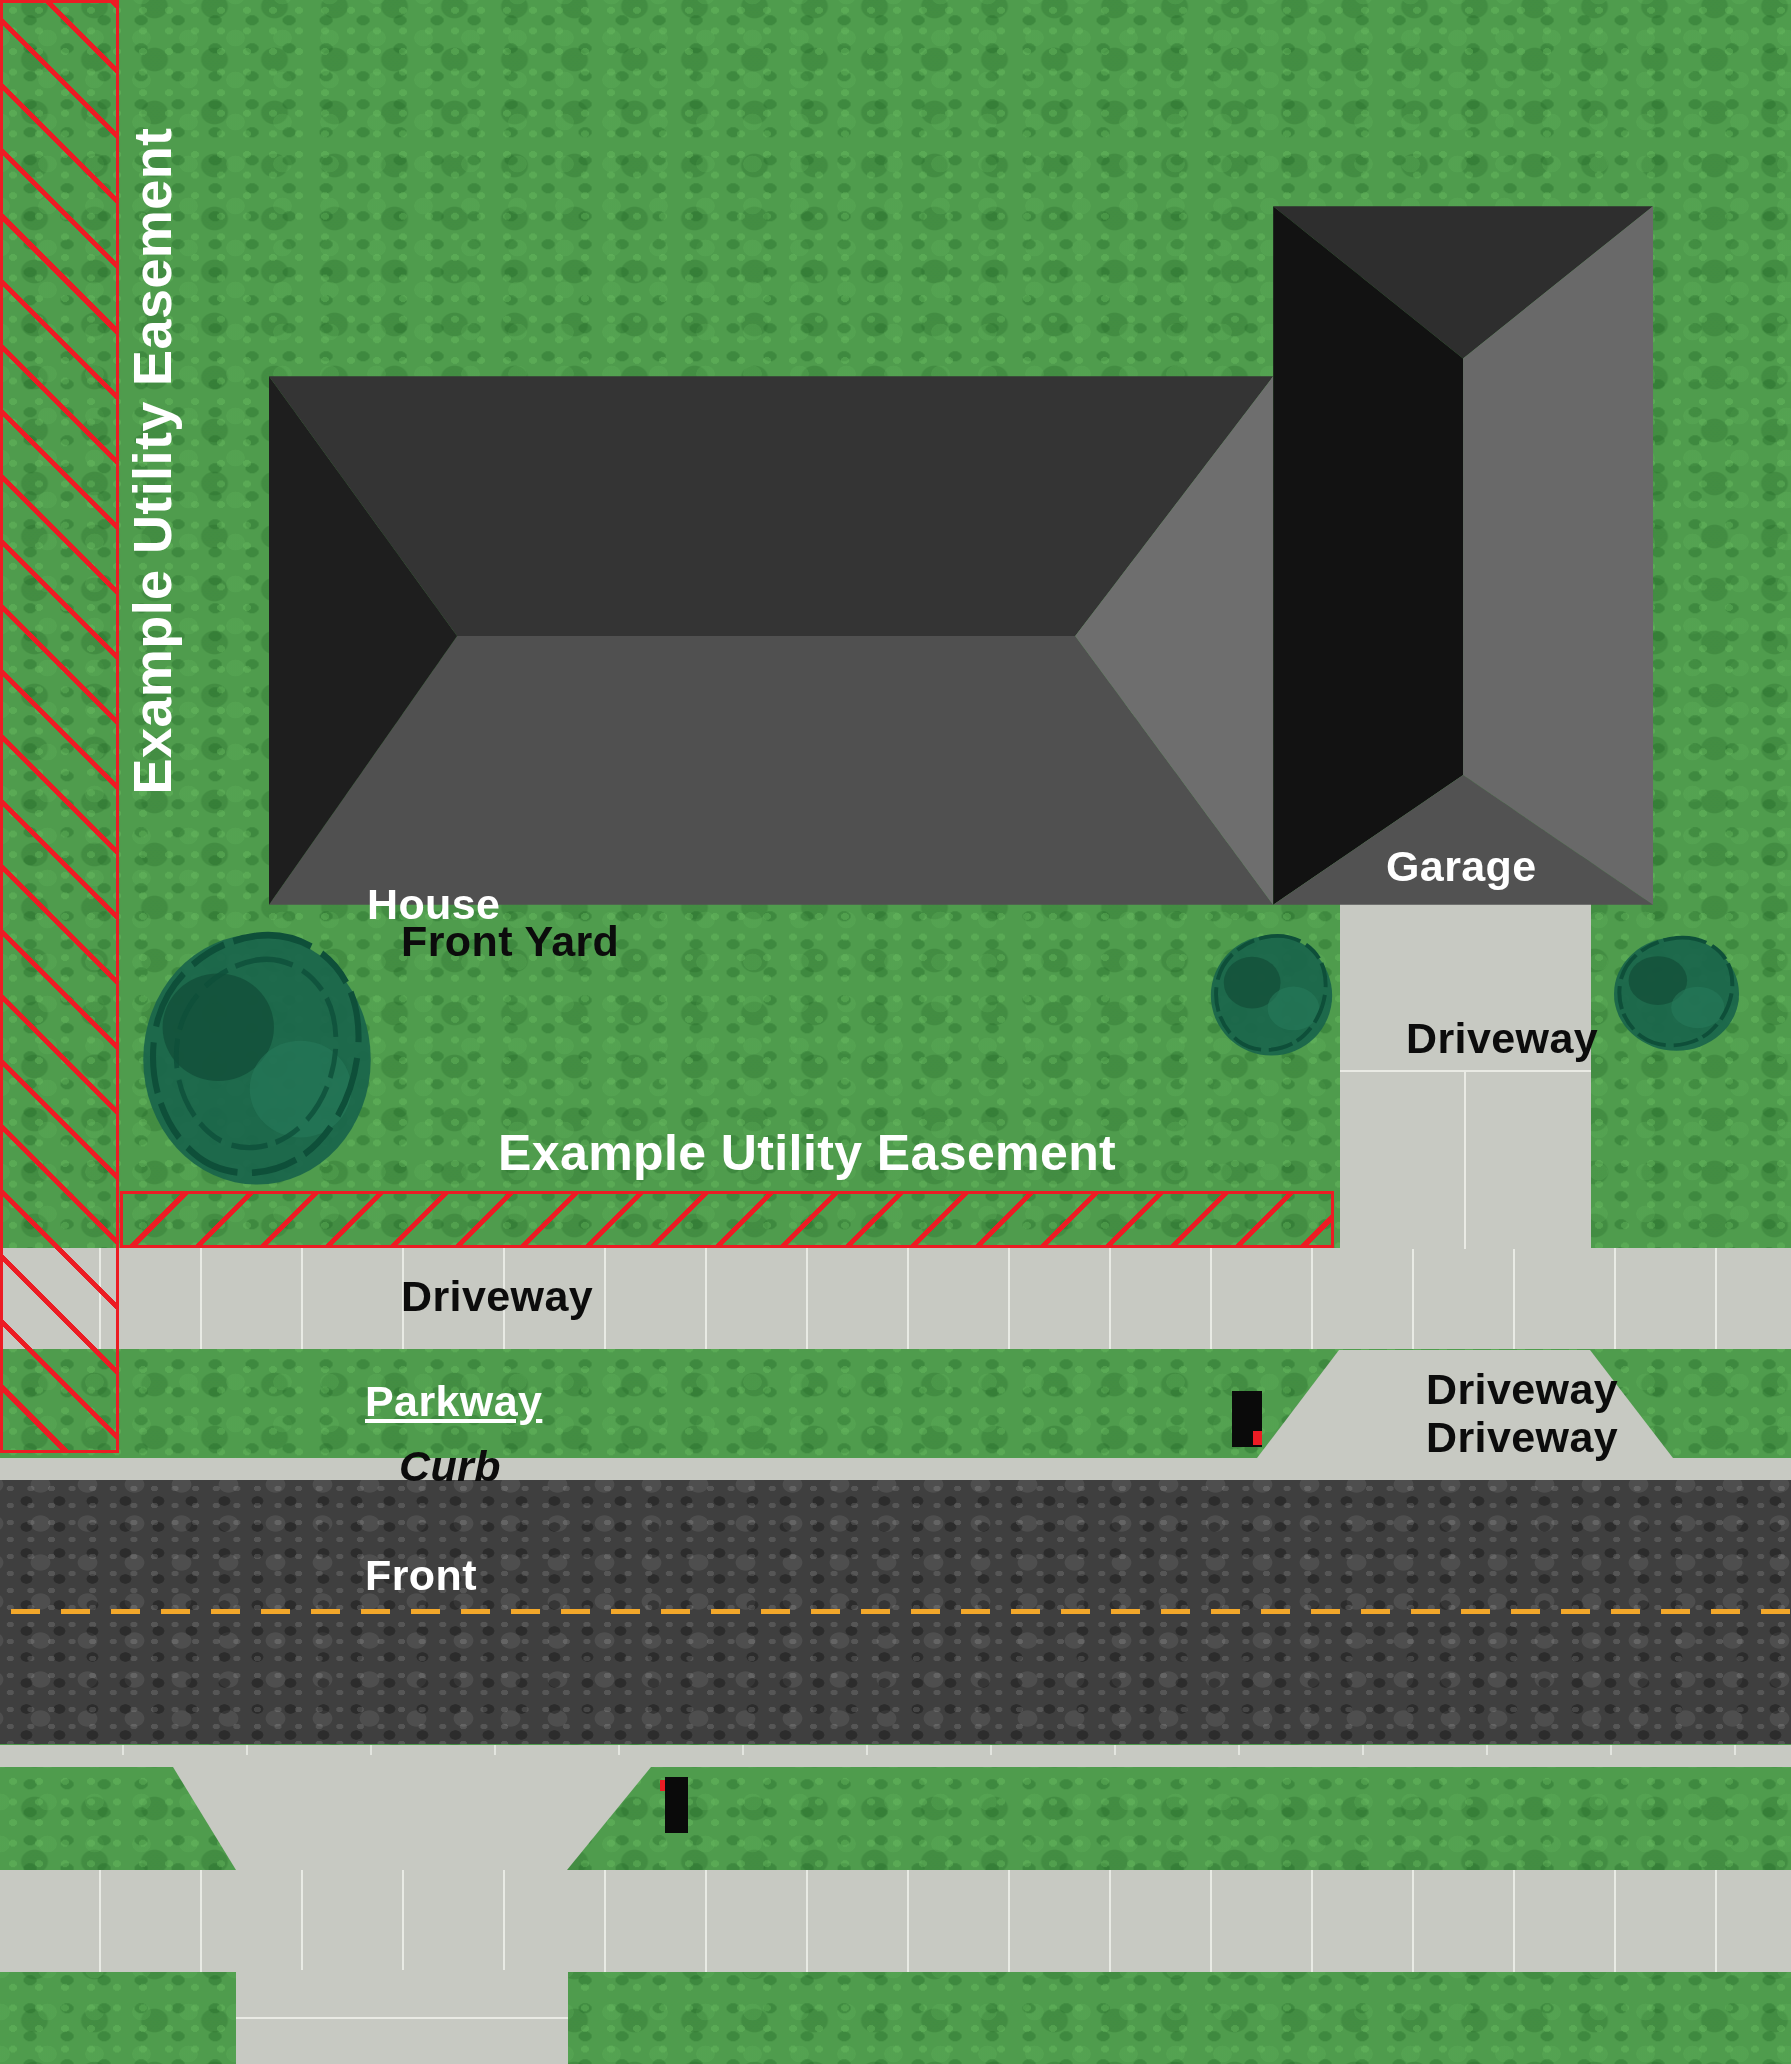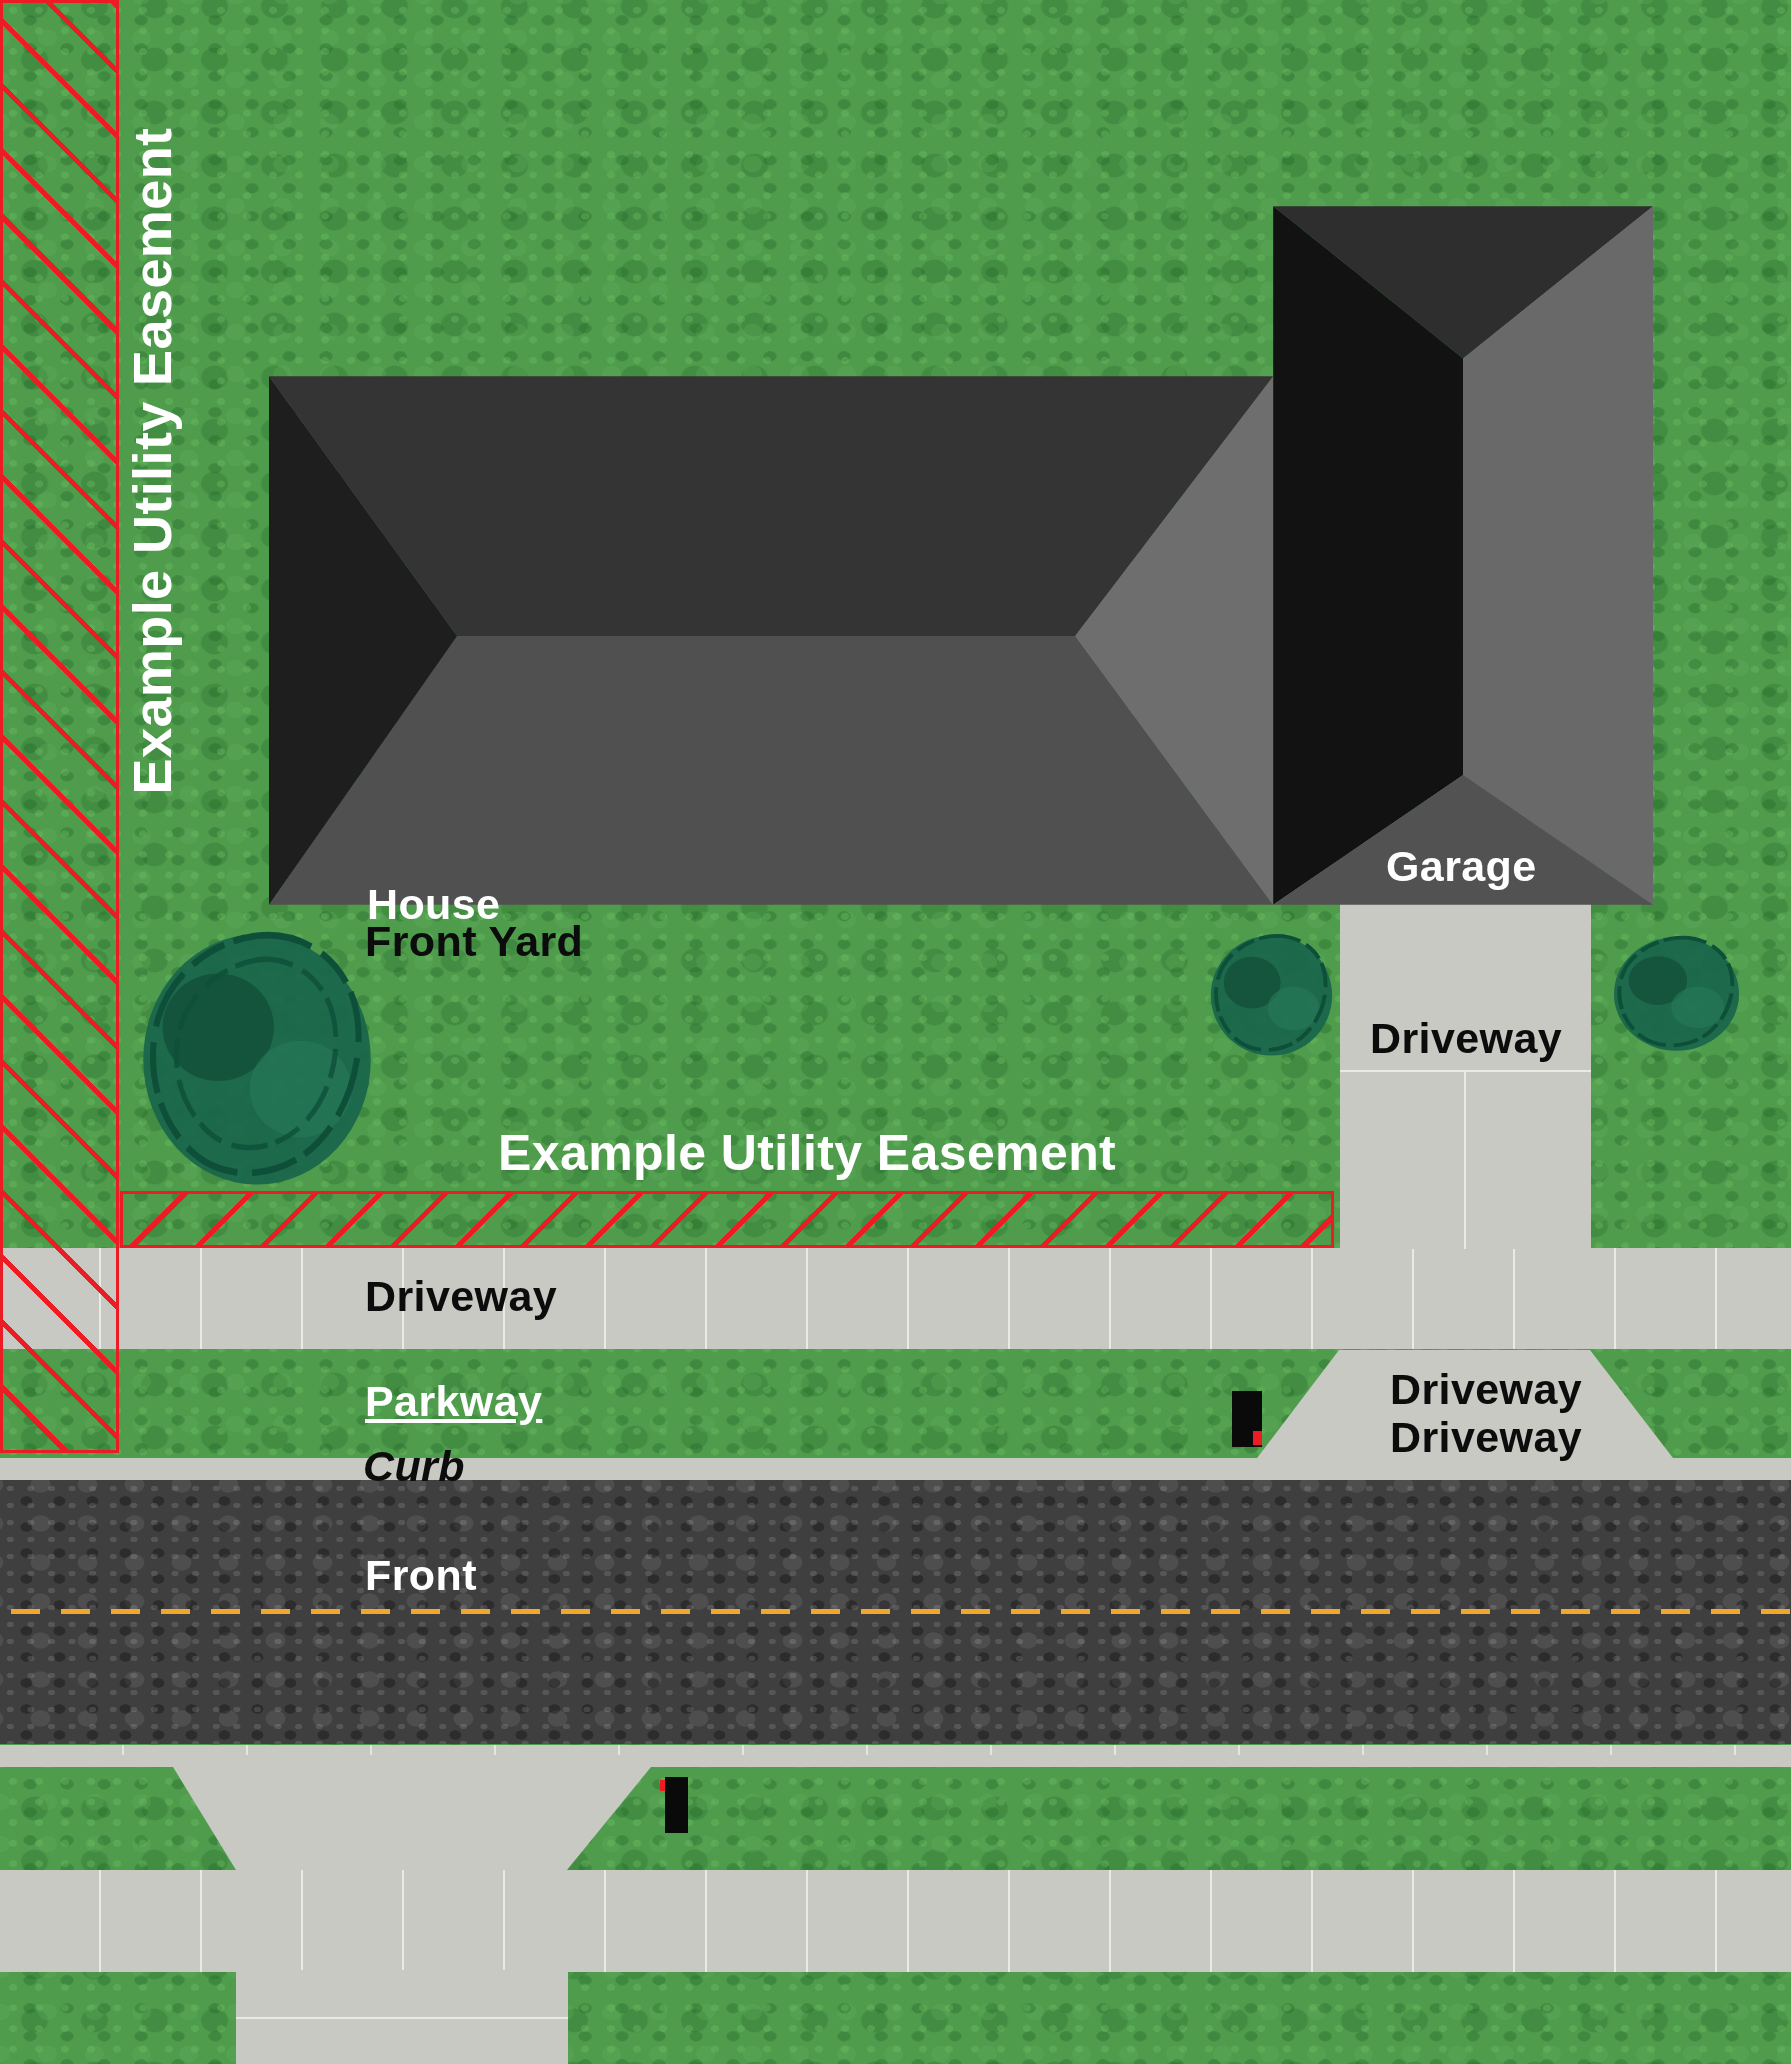--- a/index.html
+++ b/index.html
@@ -25,21 +25,21 @@
       radial-gradient(rgba(255,255,255,.08) 28%, transparent 31%);
     background-size:20.6px 17px,33px 26px,47px 39px;
     background-position:0 0,9.9px 8px,17px 24px;
   }
   .joints-v{background-image:repeating-linear-gradient(90deg,transparent 0 99px,rgba(238,240,234,.85) 99px 101px);}
   .hatch{box-sizing:border-box;border:3.6px solid var(--easement-red);}
   .hatch.diag-down{background-image:repeating-linear-gradient(45deg,transparent 0 41px,var(--easement-red) 41px 46px);}
   .hatch.diag-up{background-image:repeating-linear-gradient(135deg,transparent 0 41px,var(--easement-red) 41px 46px);}
   .label{position:absolute;font-weight:700;font-size:43px;line-height:1.12;letter-spacing:0.4px;white-space:nowrap;}
   .label.white{color:#ffffff;}
-  .label.black{color:#0c0c0c;}
+  .label.black{color:#0c0c0c;margin-left:36px;}
   .label.big{font-size:50px;}
   .label.vertical{transform:translate(-50%,-50%) rotate(-90deg);font-size:54px;}
   .jointline{position:absolute;background:rgba(238,240,234,.85);}
   .ticks{position:absolute;left:0;right:0;top:0;height:9.9px;
     background-image:repeating-linear-gradient(90deg,transparent 0 122px,rgba(230,232,226,.9) 122px 124px);}
   .dashline{position:absolute;left:10.7px;right:0;height:5.4px;
     background-image:repeating-linear-gradient(90deg,var(--center-line-yellow) 0 29px,transparent 29px 50px);}
   svg{display:block;}
 </style>
 </head>

